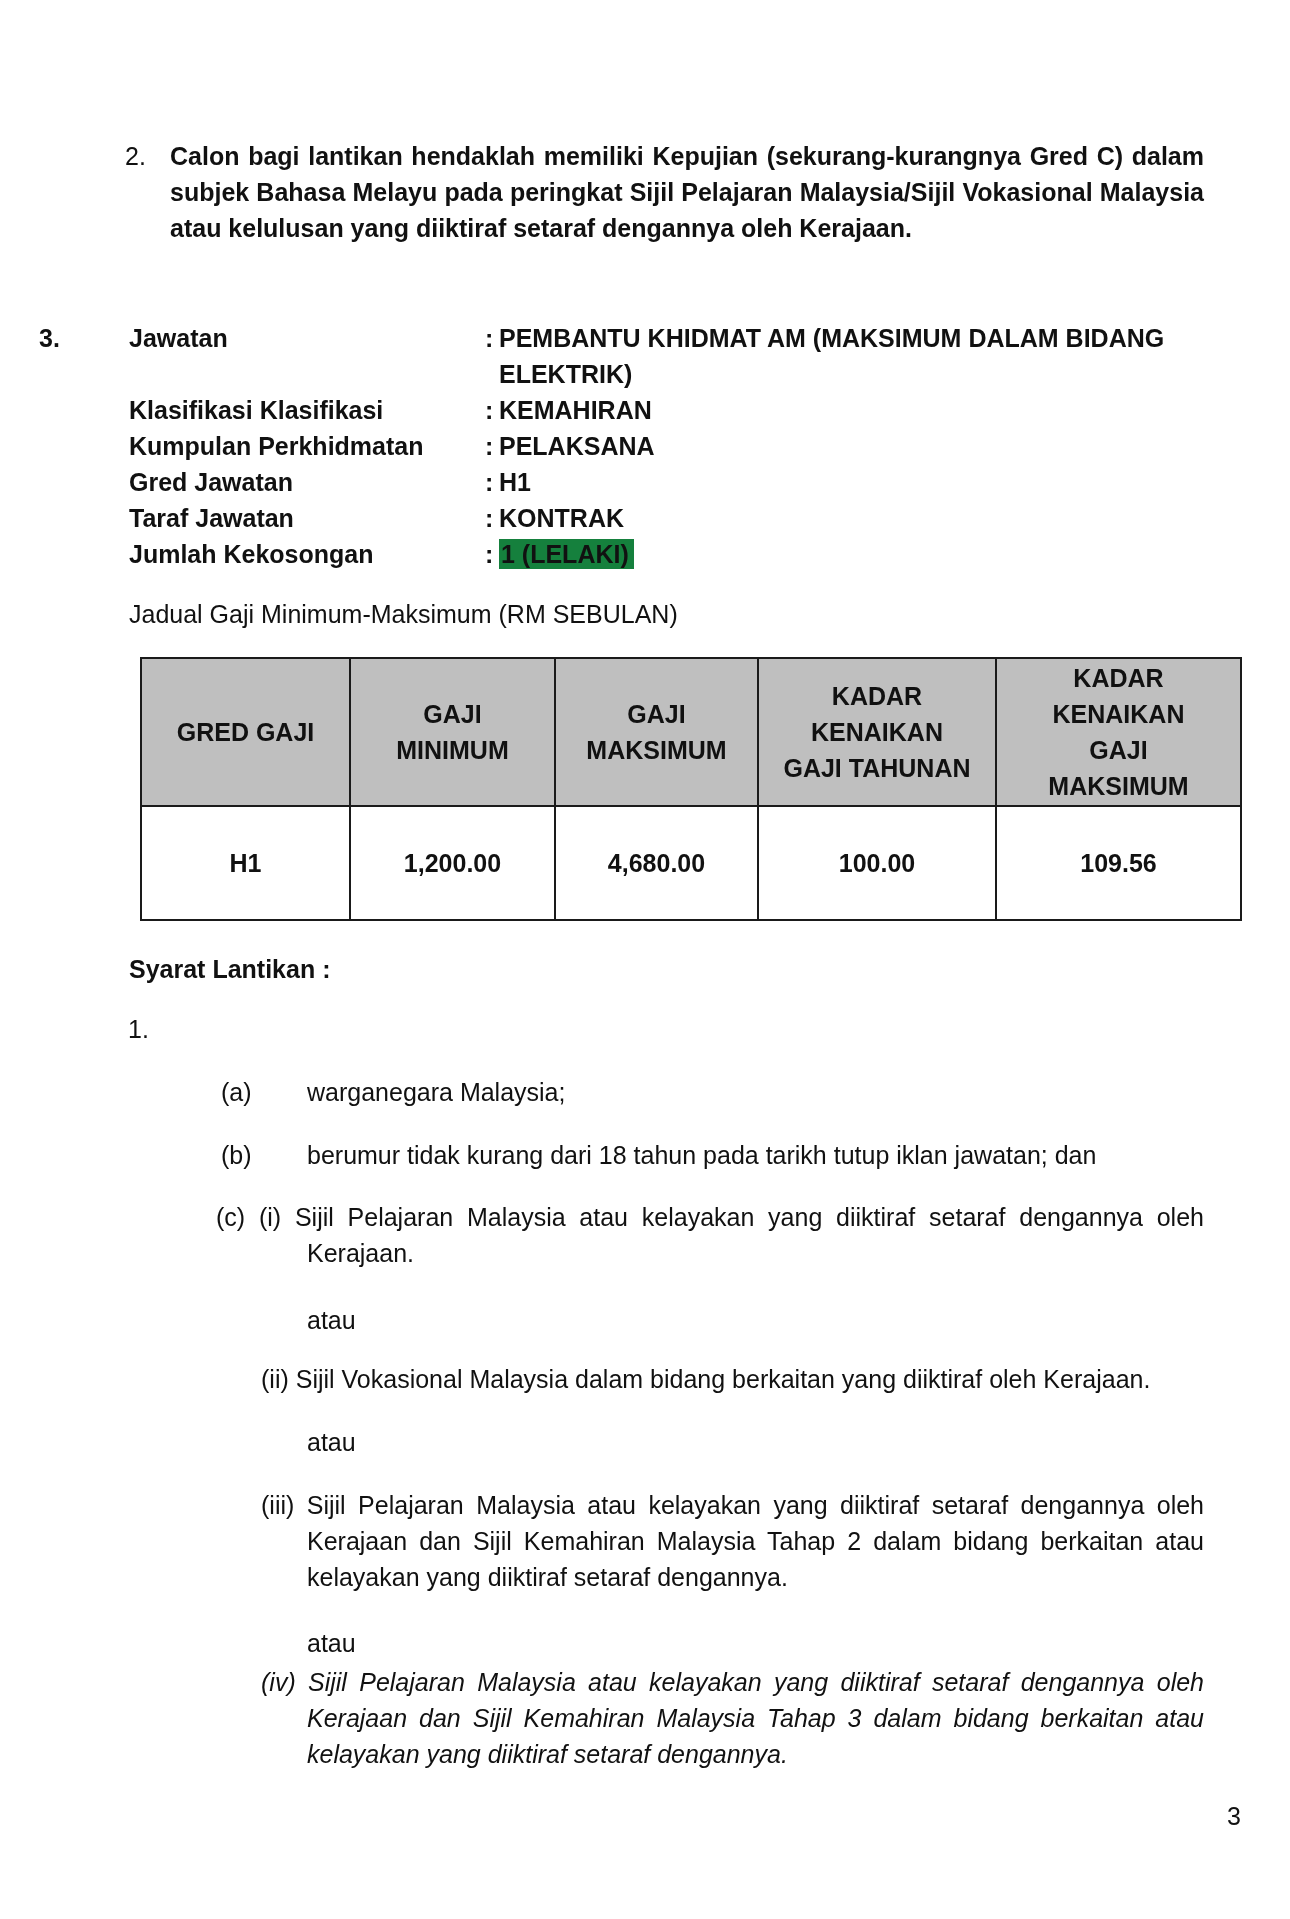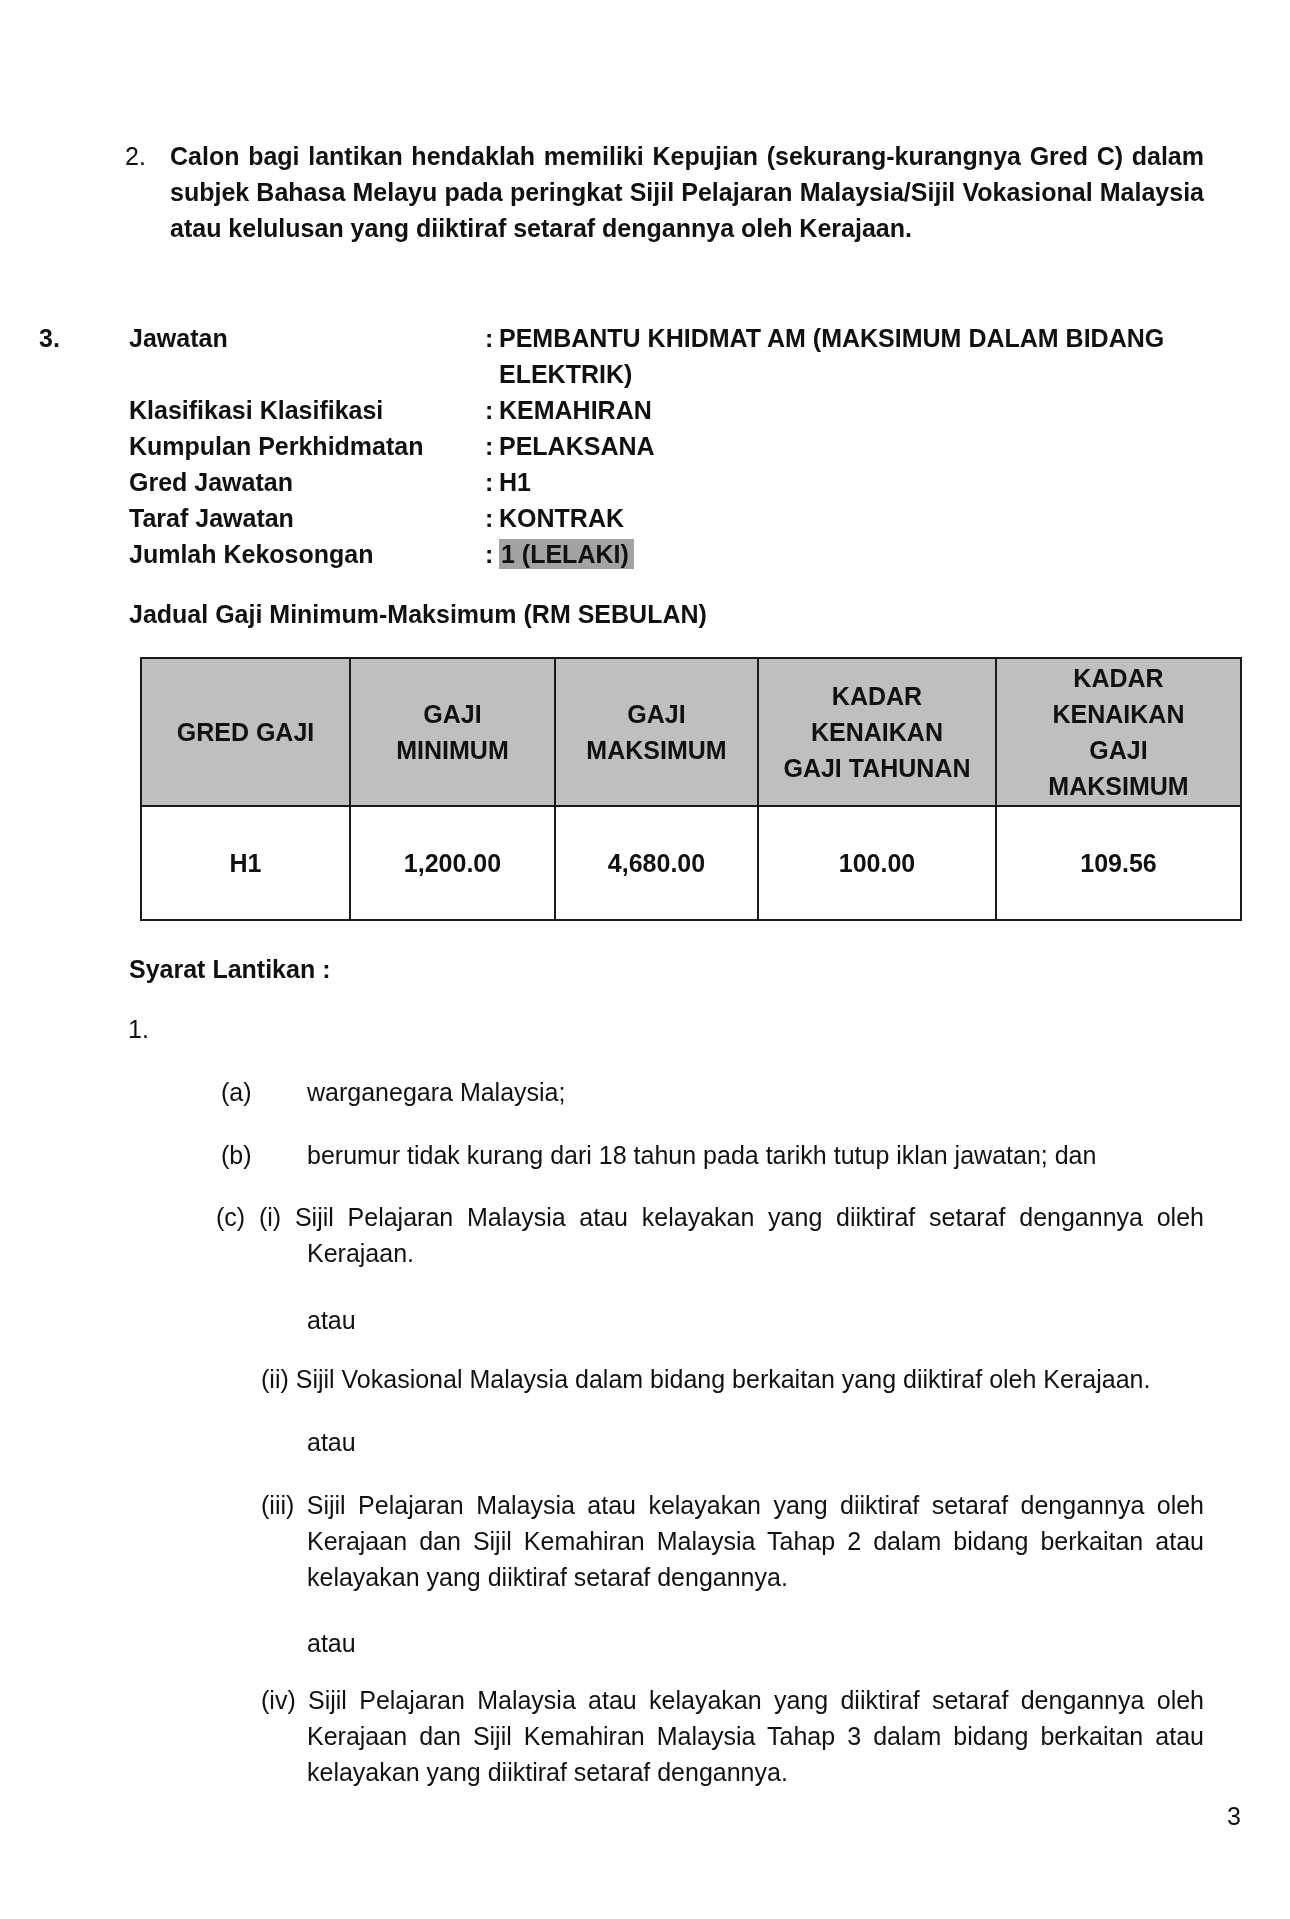--- a/index.html
+++ b/index.html
@@ -23,24 +23,24 @@
   .item2 .num { width: 45px; flex: 0 0 45px; }
   .item2 .txt { width: 1034px; text-align: justify; font-weight: bold; }
 
   
   .item3 { margin: 74px 0 0 39px; }
   .field-row { display: flex; align-items: flex-start; }
   .f-num   { width: 90px;  flex: 0 0 90px; font-weight: bold; }
   .f-label { width: 356px; flex: 0 0 356px; font-weight: bold; }
   .f-colon { width: 14px;  flex: 0 0 14px;  font-weight: bold; }
   .f-value { width: 706px; font-weight: bold; white-space: pre-line; }
-  .hl { background: #a3a3a3; padding: 1px 5px 1px 2px; text-align: right; }
-
-  
-  .tbl-title { margin: 24px 0 0 129px; font-weight: bold; }
+  .hl { background: #15803d; padding: 1px 5px 1px 2px; text-align: right; }
+
+  
+  .tbl-title { margin: 24px 0 0 129px; font-weight: normal; }
   table.salary {
     margin: 25px 0 0 140px;
     border-collapse: collapse;
     table-layout: fixed;
     width: 1100px;
   }
   table.salary th, table.salary td {
     border: 2px solid #1a1a1a;
     font-weight: bold;
     text-align: center;
@@ -73,21 +73,21 @@
     width: 897px;
     text-align: justify;
   }
   .roman-row {
     padding-left: 307px;
     text-indent: -46px;
     width: 897px;
     text-align: justify;
   }
   .atau { margin-left: 307px; }
-  .mt23 { margin-top: 23px; } .mt21 { margin-top: 21px; }
+  .mt23 { margin-top: 23px; } .mt21 { margin-top: 3px; font-style: italic; }
   .mt27 { margin-top: 27px; } .mt30 { margin-top: 30px; }
   .mt31 { margin-top: 31px; }
 
   .page-num { position: absolute; top: 1798px; left: 1227px; }
 </style>
 </head>
 <body>
 
 <div class="page">
 

